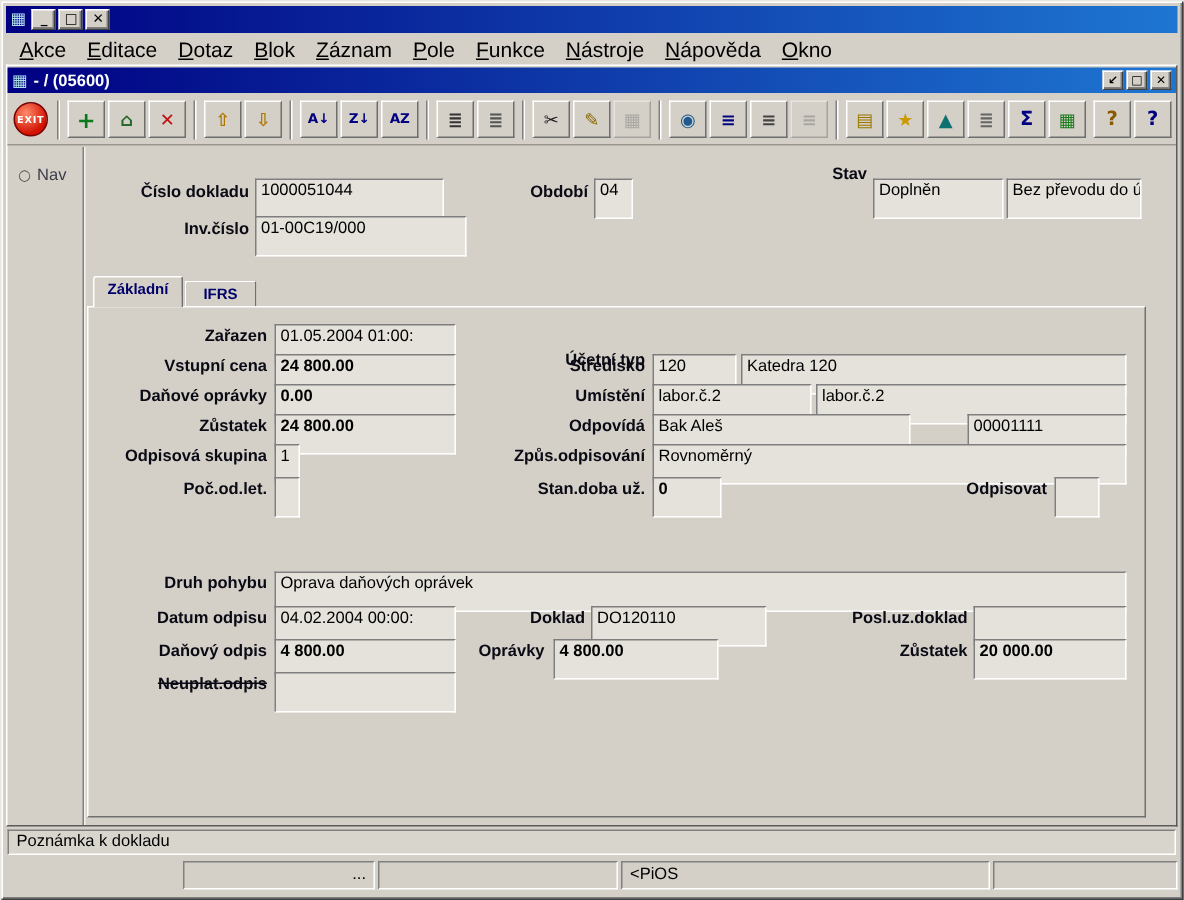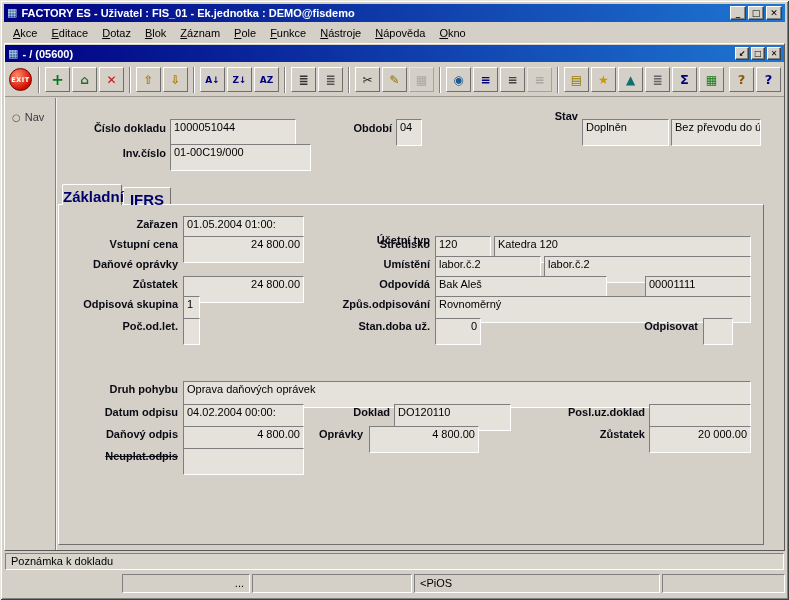--- a/index.html
+++ b/index.html
@@ -20,21 +20,21 @@
           border-color:#fff #404040 #404040 #fff; box-shadow:inset -1px -1px 0 #808080;
           font:bold 9px "DejaVu Sans",sans-serif; display:flex; align-items:center; justify-content:center;
           padding:0; cursor:default; }
   .innerbar { position:absolute; left:5px; top:45px; width:779px; height:17px;
               background:linear-gradient(90deg,#000082,#1e76d2);
               display:flex; align-items:center; gap:4px; padding:0 3px; }
   .ib-btn { width:14px; height:13px; font-size:8px; }
 
   
   .menubar { position:absolute; left:4px; top:23px; width:781px; height:19px;
-             display:flex; align-items:center; font-size:11px; padding-left:2px; }
+             display:flex; align-items:center; font-size:14px; padding-left:2px; }
   .mi { padding:2px 7px; color:#000; white-space:nowrap; }
   .mi u { text-decoration:underline; }
 
   .mdiframe { position:absolute; left:4px; top:43px; width:781px; height:508px;
               border:1px solid; border-color:#fff #5a5a5a #5a5a5a #fff; }
 
   
   .toolbar { position:absolute; left:5px; top:63px; width:779px; height:34px;
              display:flex; align-items:center; gap:2px; padding:0 3px;
              border-bottom:1px solid #9a978f; background:#d4d0c8; }
@@ -60,47 +60,46 @@
   .navitem .radio { font-family:"DejaVu Sans",sans-serif; font-size:10px; color:#555; }
 
   
   .lbl { position:absolute; font-size:11px; font-weight:bold; color:#0a0a14;
          text-align:right; white-space:nowrap; }
   .fld { position:absolute; height:27px; background:#e4e2da;
          border-top:1px solid #7e7e7e; border-left:1px solid #7e7e7e;
          border-bottom:1px solid #fff; border-right:1px solid #fff;
          font-size:11px; line-height:13px; padding:1px 3px; color:#000;
          white-space:nowrap; overflow:hidden; }
-  .num { text-align:right; }
+  .num { text-align:left;font-weight:bold; }
   .strike { text-decoration:line-through; }
 
   
   .tab { position:absolute; background:#d4d0c8; text-align:center;
-         font-size:15px; font-weight:bold; color:#00006a; padding-top:3px;
+         font-size:10px; font-weight:bold; color:#00006a; padding-top:3px;
          border-top:1px solid #fff; border-left:1px solid #fff; border-right:1px solid #707070;
          border-radius:2px 2px 0 0; }
   .panel { position:absolute; left:58px; top:204px; width:706px; height:341px;
            background:#d4d0c8; border:1px solid; border-color:#fff #707070 #707070 #fff; z-index:1; }
 
   
   .notebar { position:absolute; left:5px; top:553px; width:779px; height:17px;
              background:#d8d5cd; border:1px solid; border-color:#808080 #fff #fff #808080;
              font-size:11px; padding:1px 5px; }
   .seg { position:absolute; top:574px; height:19px; background:#d4d0c8;
          border:1px solid; border-color:#808080 #fff #fff #808080;
          font-size:11px; padding:2px 5px; white-space:nowrap; overflow:hidden; }
 </style>
 </head>
 <body>
 
 <div class="page">
 
   <div class="titlebar">
     <span class="tb-icon">▦</span>
-    <span class="tb-title">FACTORY ES - Uživatel : FIS_01 - Ek.jednotka : DEMO@fisdemo</span>
     <span class="winbtns">
       <button class="wbtn">_</button>
       <button class="wbtn">□</button>
       <button class="wbtn">✕</button>
     </span>
   </div>
 
   <div class="menubar">
     <span class="mi"><u>A</u><span>kce</span></span>
     <span class="mi"><u>E</u><span>ditace</span></span>
@@ -184,20 +183,21 @@
 
   <div class="panel"></div>
   <div class="tab" style="left:62px;top:184px;width:60px;height:21px;z-index:3">Základní</div>
   <div class="tab" style="left:123px;top:187px;width:48px;height:17px;z-index:2">IFRS</div>
 
   <div class="lbl" style="left:70px;top:218px;width:108px;z-index:2">Zařazen</div>
   <div class="fld" style="left:183px;top:216px;width:121px;z-index:2">01.05.2004 01:00:</div>
   <div class="lbl" style="left:70px;top:238px;width:108px;z-index:2">Vstupní cena</div>
   <div class="fld num" style="left:183px;top:236px;width:121px;z-index:2">24 800.00</div>
   <div class="lbl" style="left:70px;top:258px;width:108px;z-index:2">Daňové oprávky</div>
+  <div class="fld num" style="left:183px;top:256px;width:121px;z-index:2">0.00</div>
   <div class="lbl" style="left:70px;top:278px;width:108px;z-index:2">Zůstatek</div>
   <div class="fld num" style="left:183px;top:276px;width:121px;z-index:2">24 800.00</div>
   <div class="lbl" style="left:70px;top:298px;width:108px;z-index:2">Odpisová skupina</div>
   <div class="fld" style="left:183px;top:296px;width:17px;z-index:2">1</div>
   <div class="lbl" style="left:70px;top:320px;width:108px;z-index:2">Poč.od.let.</div>
   <div class="fld" style="left:183px;top:318px;width:17px;z-index:2"></div>
 
   <div class="lbl" style="left:322px;top:234px;width:108px;z-index:2">Účetní typ</div>
   <div class="lbl" style="left:322px;top:238px;width:108px;z-index:2">Středisko</div>
   <div class="fld" style="left:435px;top:236px;width:56px;z-index:2">120</div>

